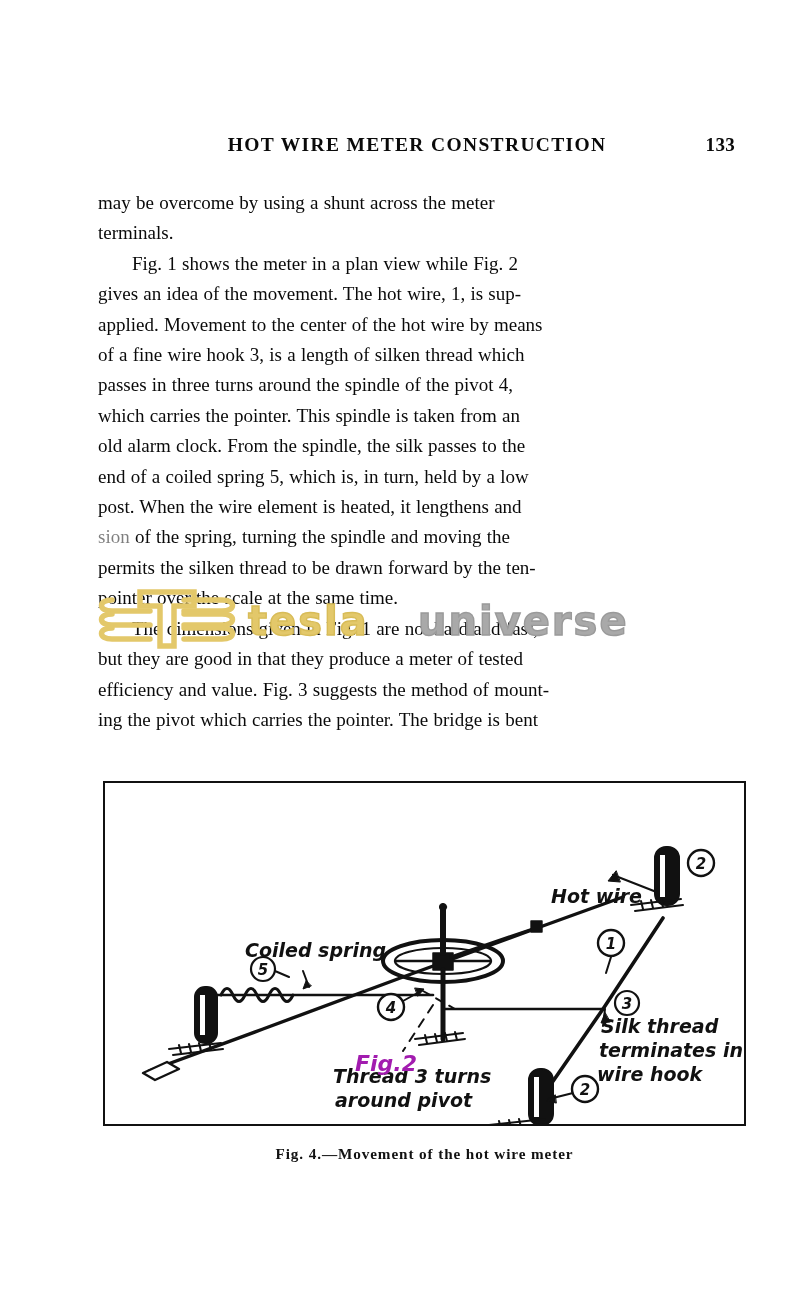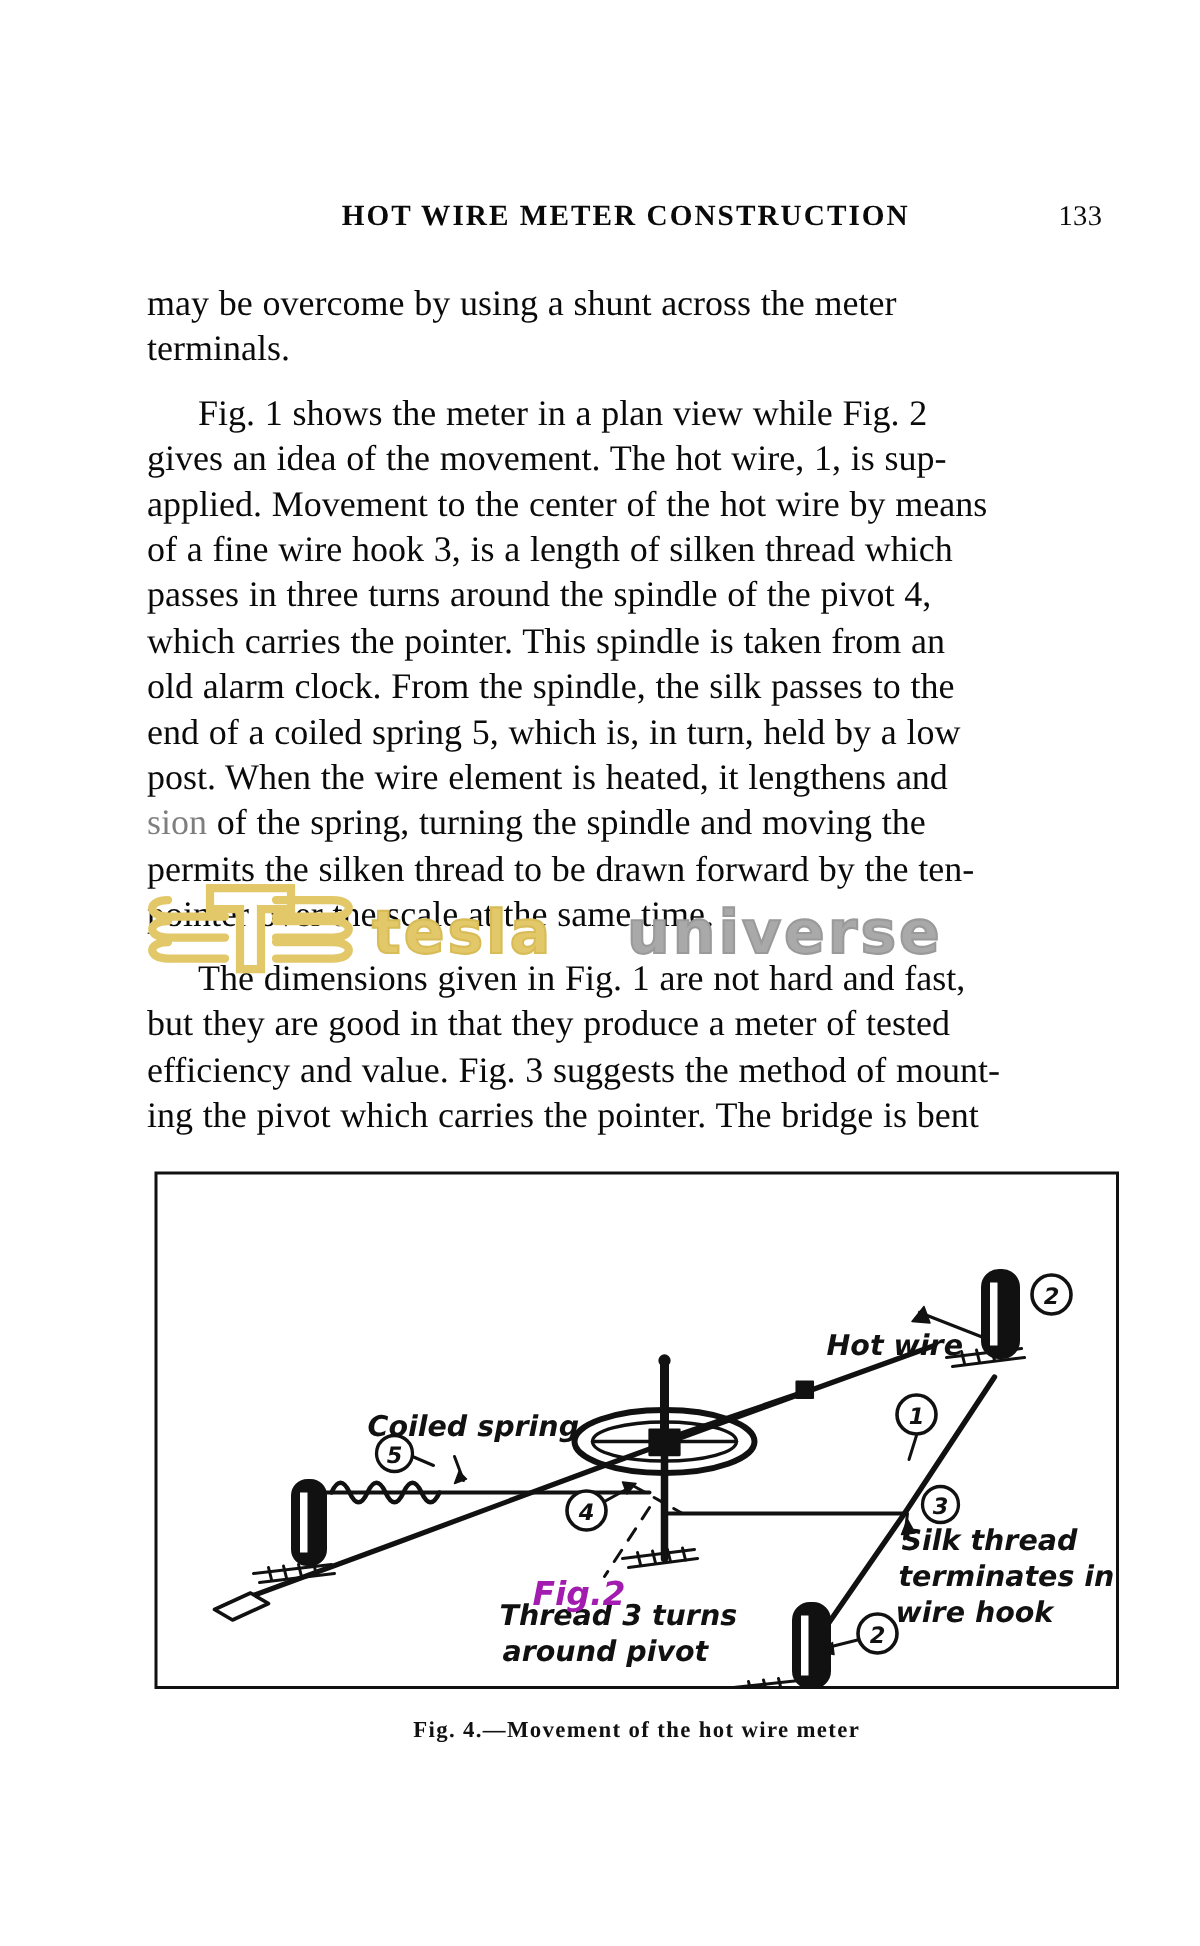--- a/index.html
+++ b/index.html
@@ -33,42 +33,42 @@
     letter-spacing: 1.35px;
     font-weight: 700;
     white-space: nowrap;
     text-indent: 1.35px;
   }
   .running-head .rh-folio {
     position: absolute;
     right: 0;
     top: 0;
     font-size: 19px;
-    font-weight: 400;
+    font-weight: 700;
     letter-spacing: 0.3px;
   }
 
   
   .textblock {
     position: absolute;
     left: 98px;
     top: 188px;
     width: 638px;
   }
   .para {
     margin: 0;
-    font-size: 24px;
+    font-size: 19px;
     line-height: 30.4px;
     text-align: justify;
     text-align-last: left;
     word-spacing: 0.5px;
     -webkit-hyphens: none;
     hyphens: none;
   }
-  .para + .para { margin-top: 12px; }
+  .para + .para { margin-top: 0; }
   
   .para .ln {
     display: block;
     white-space: nowrap;
   }
 
   .faded { opacity: 0.52; }
 
   
   .watermark {

